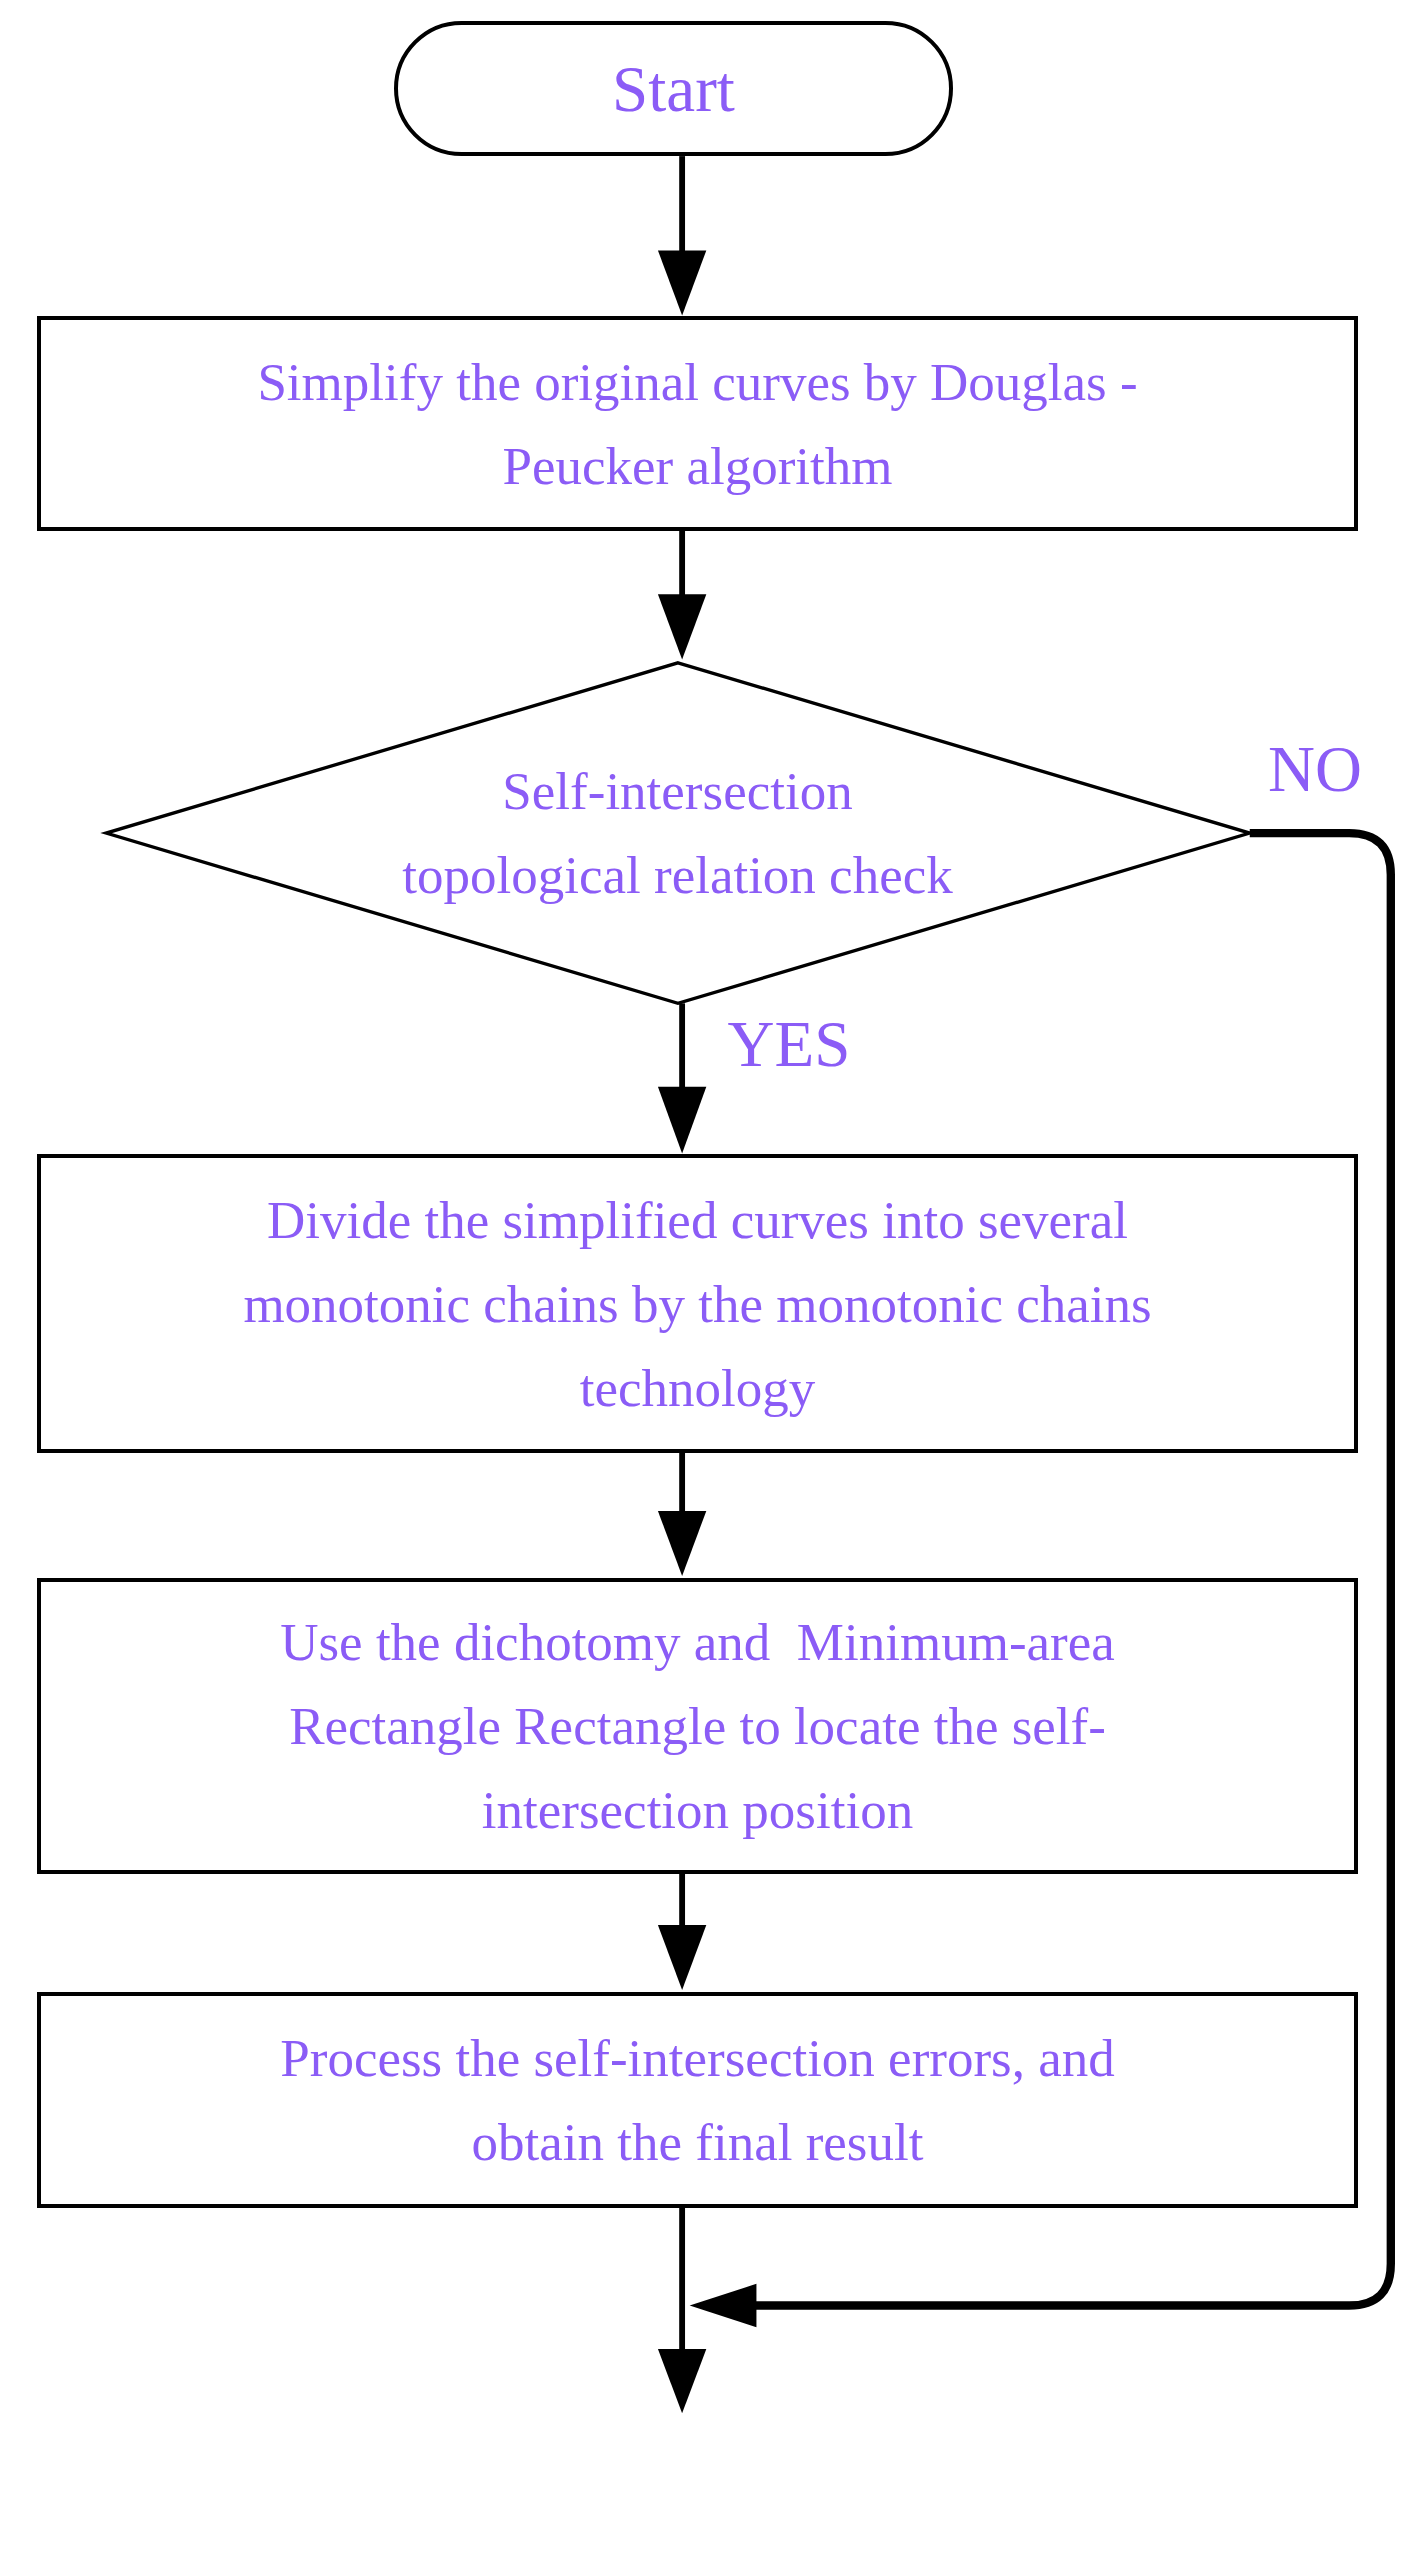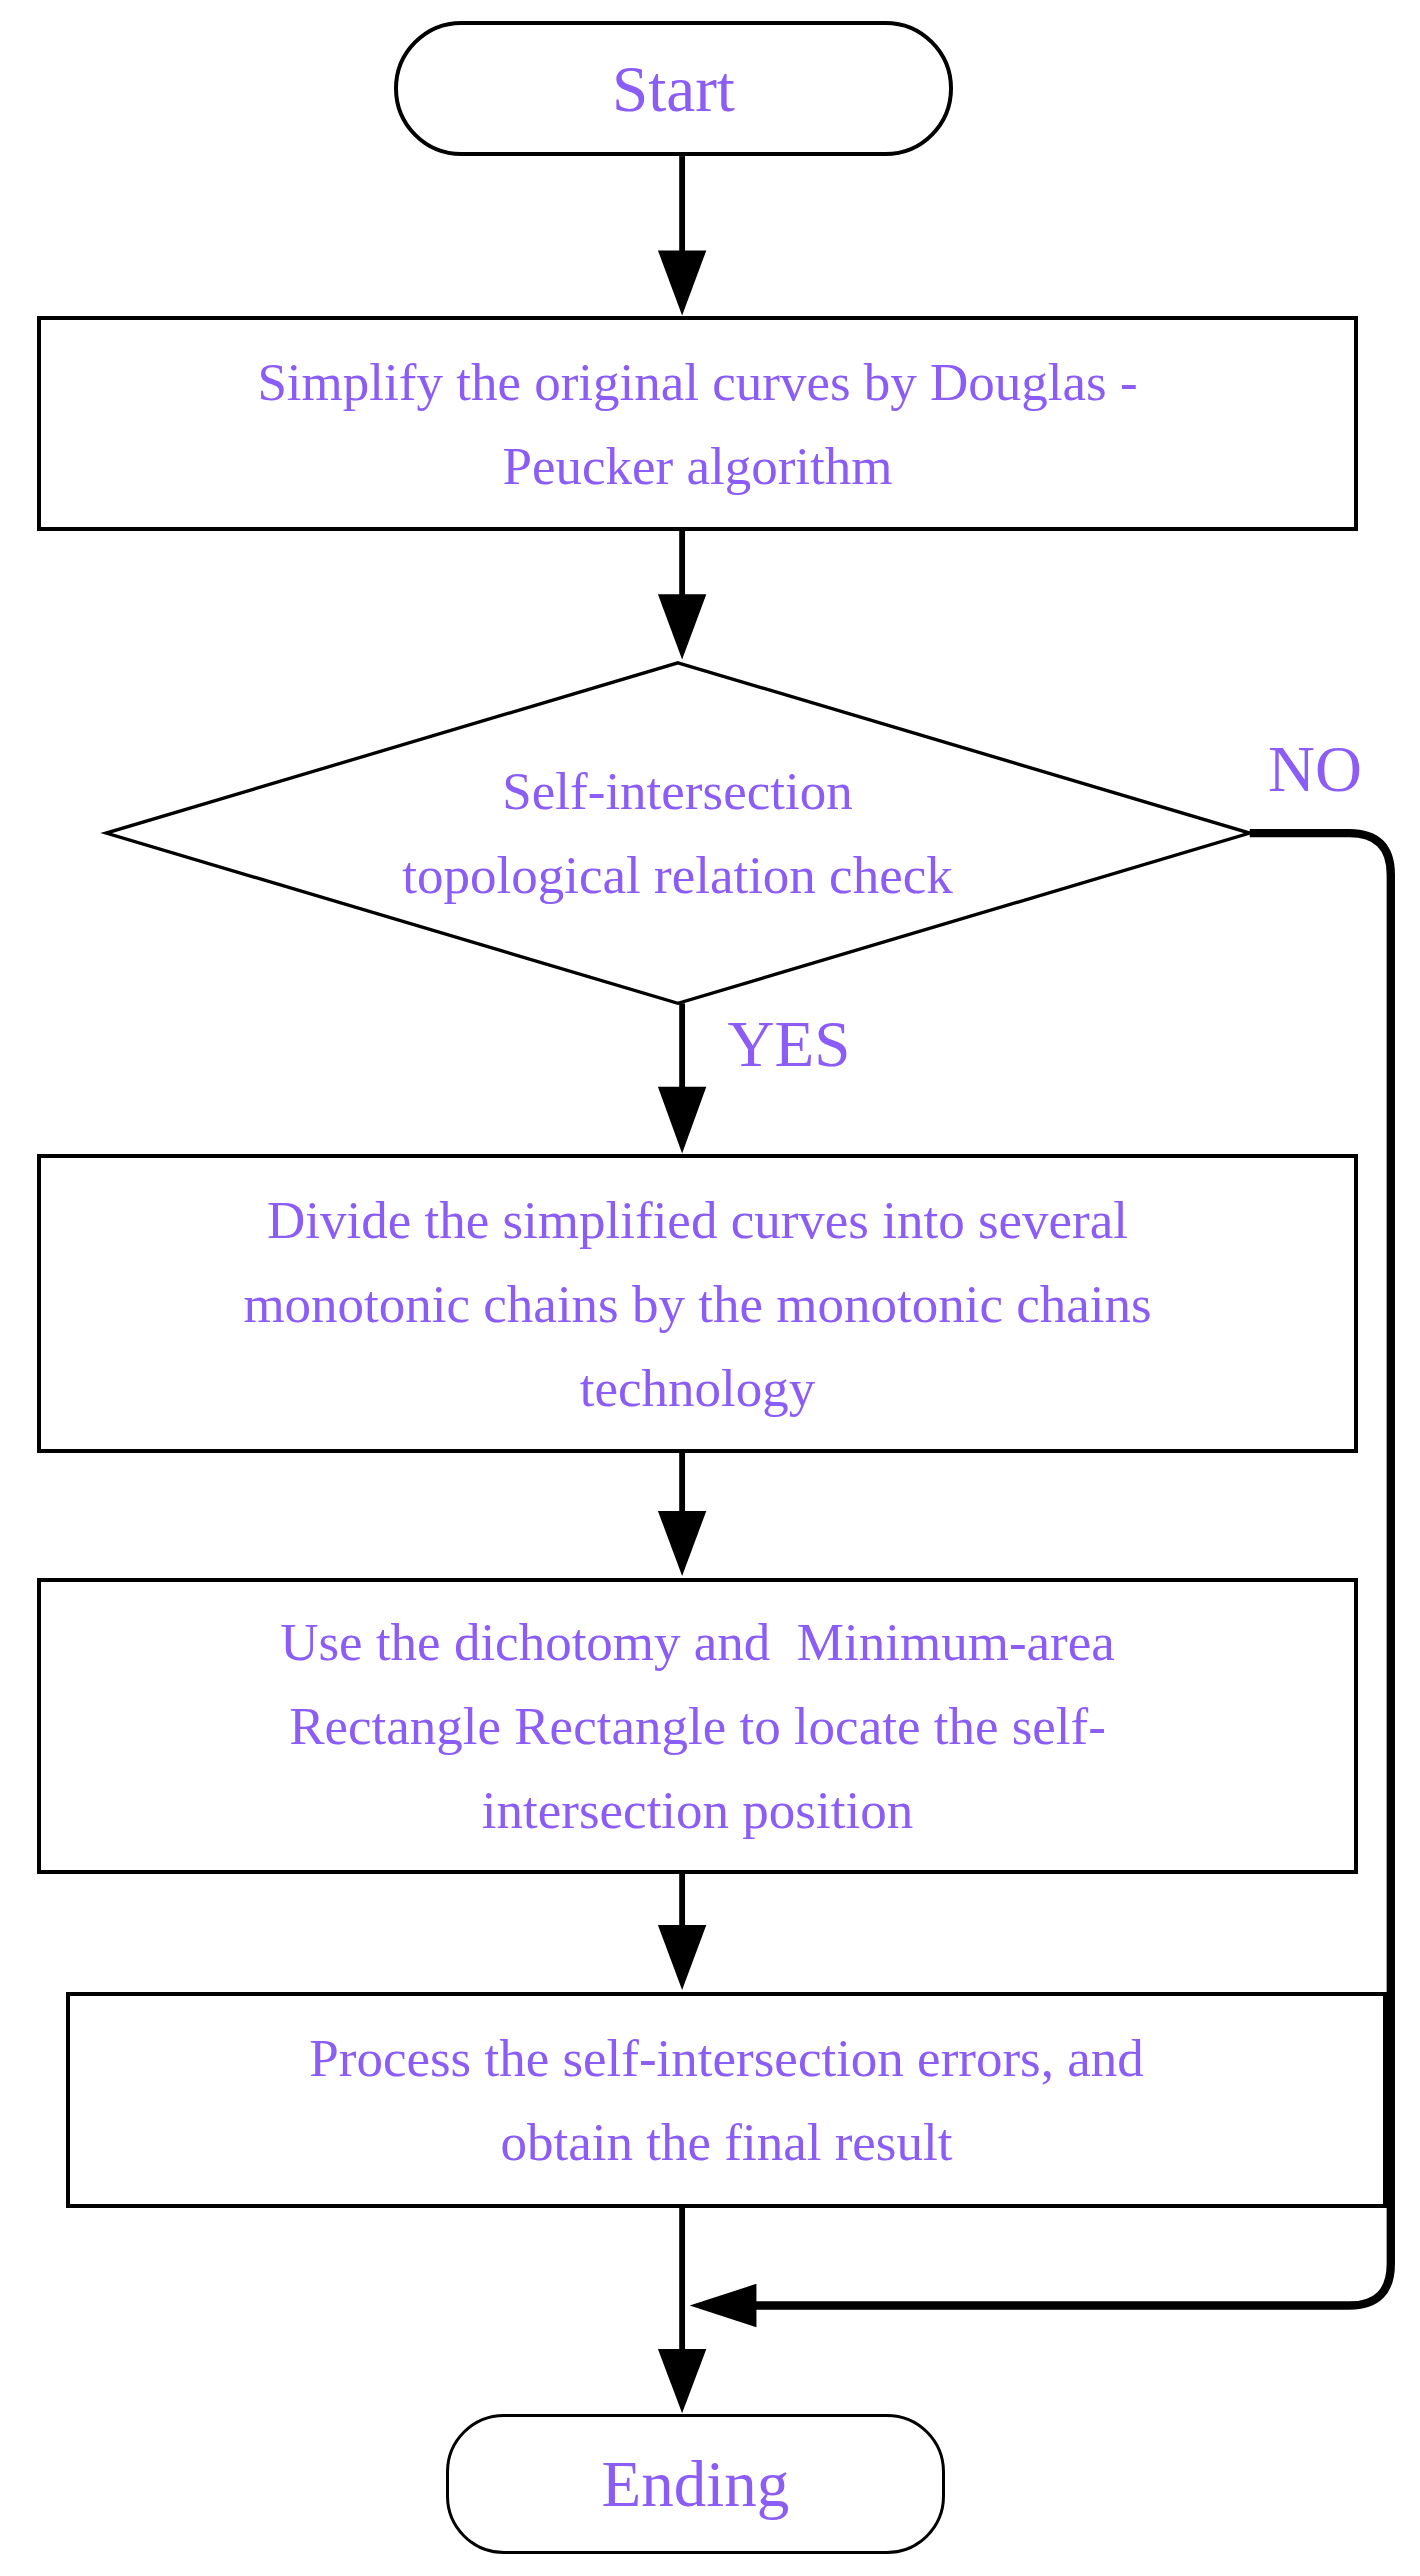--- a/index.html
+++ b/index.html
@@ -53,21 +53,21 @@
     text-align: center;
     font-size: 65px;
     line-height: 83px;
     background: transparent;
   }
   #node-start   { left: 394px;  top: 21px;   width: 559px;  height: 135px; border-radius: 68px; }
   #node-step1   { left: 37px;   top: 316px;  width: 1321px; height: 215px; }
   #diamond-text { left: 179px;  top: 745px;  width: 997px; height: 175px; }
   #node-step2   { left: 37px;   top: 1154px; width: 1321px; height: 299px; }
   #node-step3   { left: 37px;   top: 1578px; width: 1321px; height: 296px; }
-  #node-step4   { left: 37px;   top: 1992px; width: 1321px; height: 216px; margin-left: 29px; }
+  #node-step4   { left: 37px;   top: 1992px; width: 1321px; height: 216px; }
   #node-end     { left: 446px;  top: 2414px; width: 499px;  height: 140px; border-radius: 58px; border-width: 3.3px; }
   #label-yes    { left: 664px;  top: 1003px; width: 250px;  height: 83px; text-align: right; }
   #label-no     { left: 1190px; top: 728px;  width: 250px;  height: 83px; }
 </style>
 </head>
 <body>
 
 <div id="canvas">
 
   <svg id="connector-layer" viewBox="0 0 1702 3086" xmlns="http://www.w3.org/2000/svg">
@@ -112,16 +112,15 @@
 monotonic chains by the monotonic chains
 technology</div>
 
   <div id="node-step3" class="node process">Use the dichotomy and  Minimum-area
 Rectangle Rectangle to locate the self-
 intersection position</div>
 
   <div id="node-step4" class="node process">Process the self-intersection errors, and
 obtain the final result</div>
 
-  <div id="node-end" class="node terminator">Ending</div>
 
 </div>
 
 
 </body></html>

